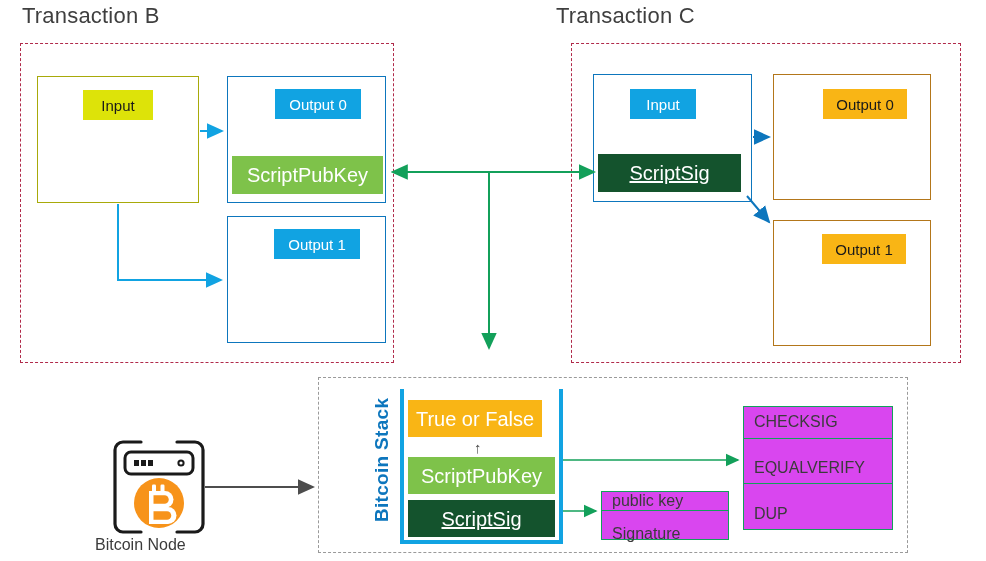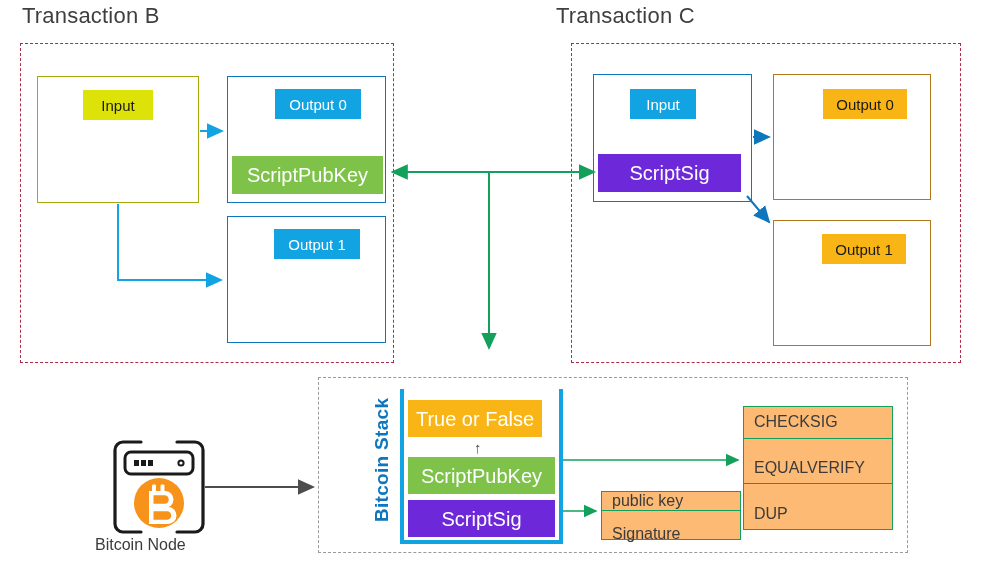--- a/index.html
+++ b/index.html
@@ -49,21 +49,21 @@
     display:flex;
     align-items:center;
     justify-content:center;
     white-space:nowrap;
     line-height:1;
   }
   .chip-yellowgreen{background:#dde309;color:#1a1a1a;font-size:15px;}
   .chip-cyan{background:#11a3e2;color:#ffffff;font-size:15px;}
   .chip-amber{background:#f9b515;color:#1a1a1a;font-size:15px;}
   .chip-lime{background:#7ec24a;color:#ffffff;font-size:20px;}
-  .chip-green{background:#6d28d9;color:#ffffff;font-size:20px;}
+  .chip-green{background:#14532d;color:#ffffff;font-size:20px;text-decoration:underline;}
   .chip-amber-lg{background:#f9b515;color:#ffffff;font-size:20px;}
 
   
   .stack-rail{
     box-sizing:border-box;
     border-left:4px solid #11a3e2;
     border-right:4px solid #11a3e2;
     border-bottom:4px solid #11a3e2;
     border-top:none;
     background:transparent;
@@ -81,21 +81,21 @@
     color:#4d4d4d;
     font-size:15px;
     line-height:1;
     font-weight:bold;
   }
 
   
   .glist{
     box-sizing:border-box;
     border:1.3px solid #13a05a;
-    background:#fdba74;
+    background:#d946ef;
     display:flex;
     flex-direction:column;
     gap:14px;
   }
   .glist-row{
     box-sizing:border-box;
     border-bottom:1.3px solid #13a05a;
     color:#3b3b3b;
     font-size:16px;
     display:flex;
@@ -192,21 +192,21 @@
   <div class="abs stack-rail" style="left:400px;top:389px;width:163px;height:155px;"></div>
 
   <div class="abs chip chip-amber-lg" style="left:408px;top:400px;width:134px;height:37px;text-align:center;">True or False</div>
 
   <div class="abs up-arrow" style="left:474px;top:440px;">↑</div>
 
   <div class="abs chip chip-lime" style="left:408px;top:457px;width:147px;height:37px;">ScriptPubKey</div>
 
   <div class="abs chip chip-green" style="left:408px;top:500px;width:147px;height:37px;">ScriptSig</div>
 
-  <div class="abs glist" style="left:601px;top:491px;width:140px;height:49px;">
+  <div class="abs glist" style="left:601px;top:491px;width:128px;height:49px;">
     <div class="glist-row">public key</div>
     <div class="glist-row">Signature</div>
   </div>
 
   <div class="abs glist" style="left:743px;top:406px;width:150px;height:124px;">
     <div class="glist-row">CHECKSIG</div>
     <div class="glist-row">EQUALVERIFY</div>
     <div class="glist-row">DUP</div>
   </div>
 

